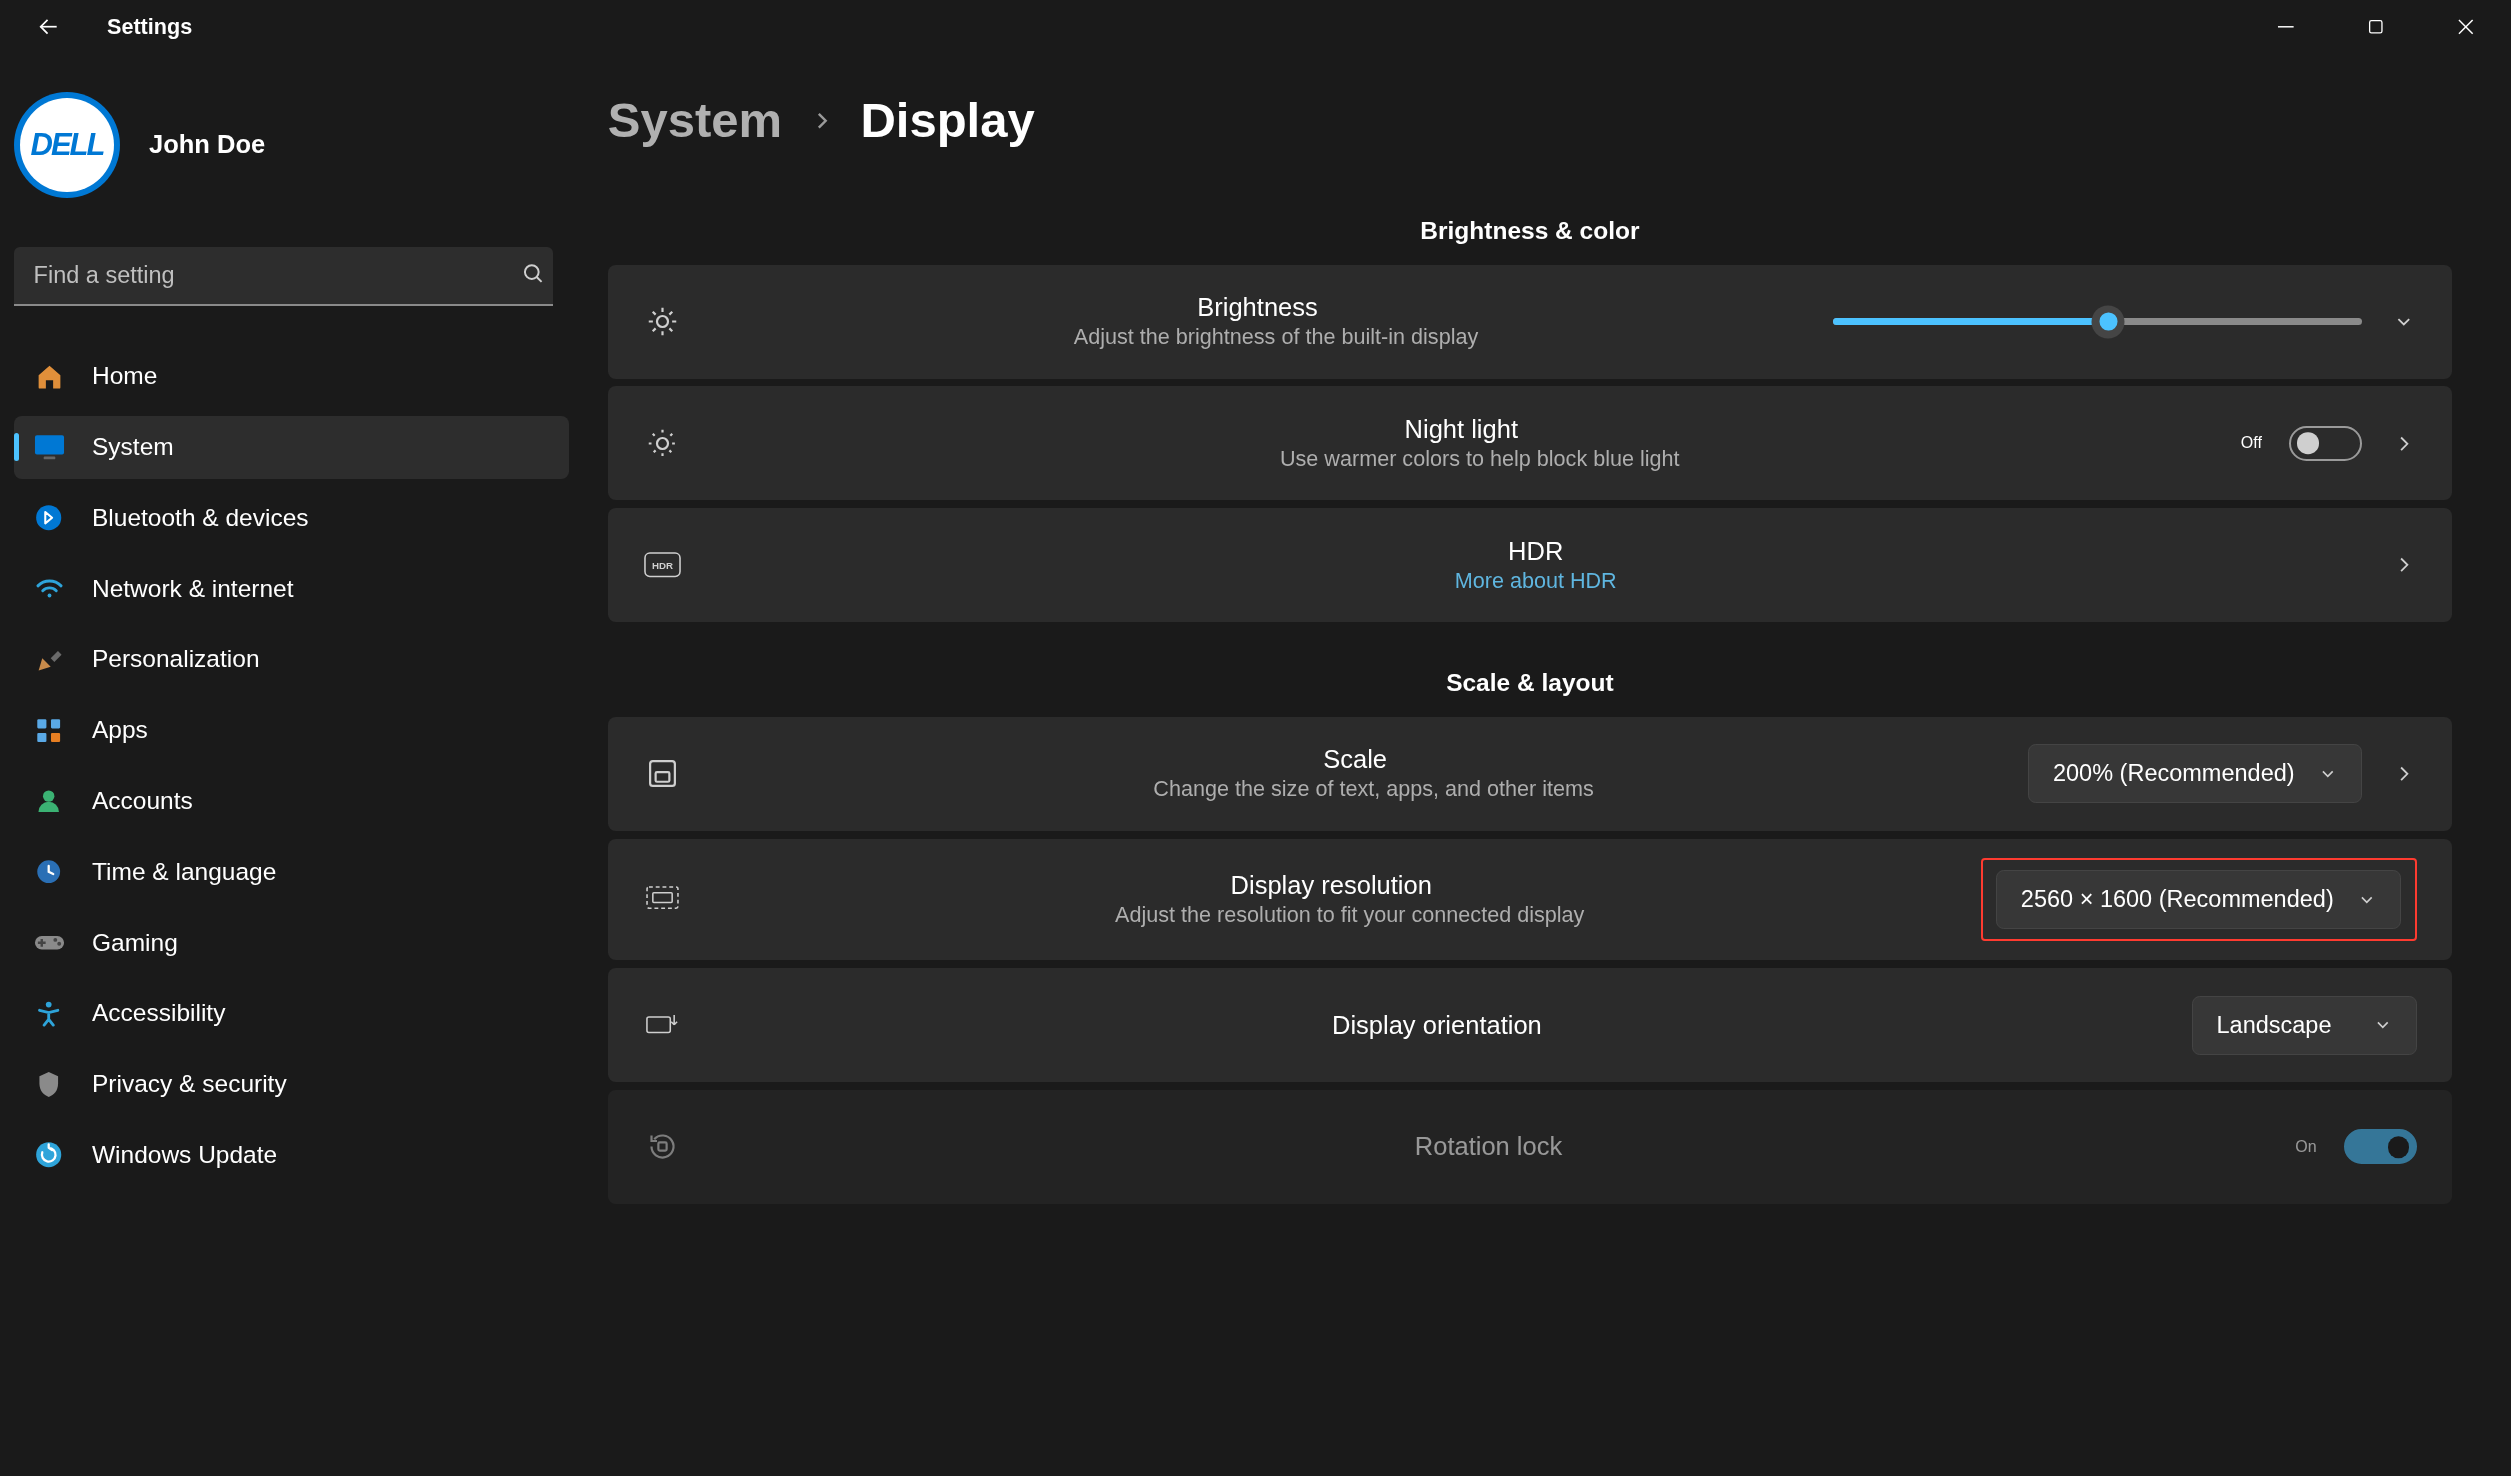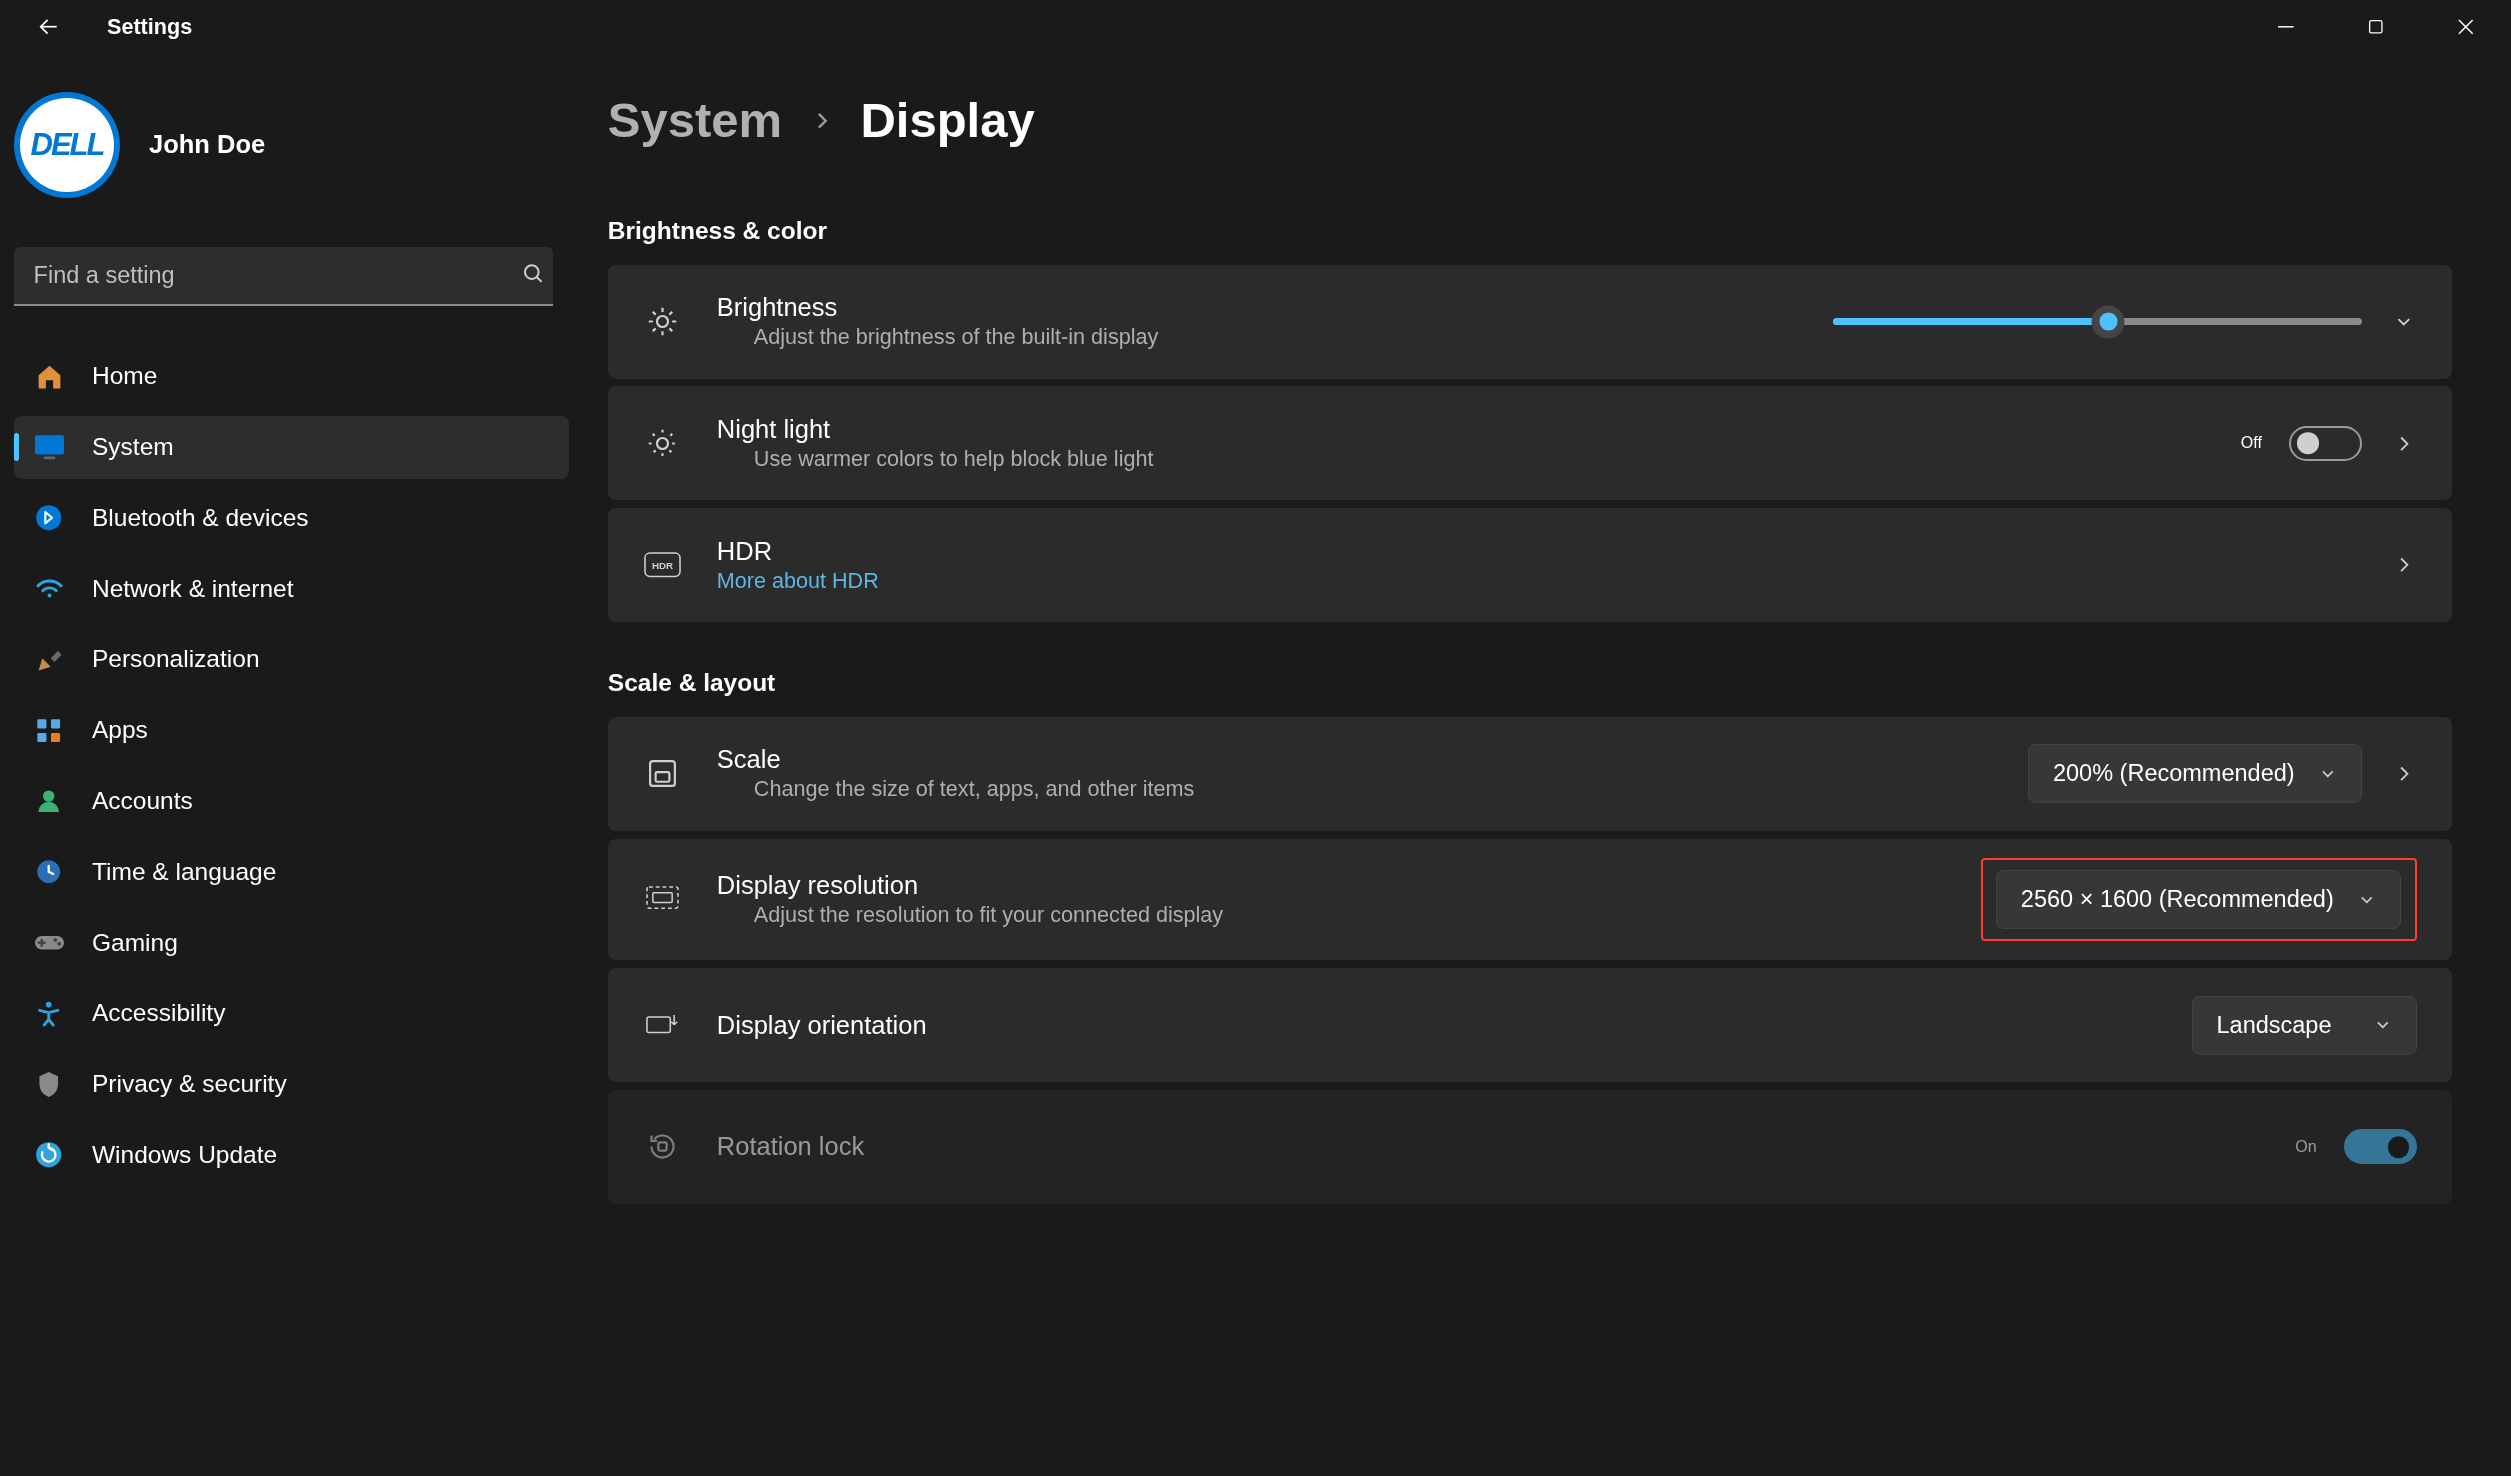--- a/index.html
+++ b/index.html
@@ -304,21 +304,21 @@
     gap: 23.5px;
     cursor: pointer;
     font-size: 23.5px;
     border: 1px solid #444;
   }
   .highlight-box {
     border: 2.9px solid #ff3b30;
     border-radius: 3.9px;
     padding: 9.8px 13.7px;
   }
-  .section { margin-bottom: 47px; }
+  .section { margin-bottom: 47px; text-align: center; }
 </style>
 </head>
 <body>
 
 <div class="titlebar">
   <div class="back">
     <svg width="27.4" height="27.4" viewBox="0 0 24 24" fill="none" stroke="#fff" stroke-width="1.5">
         <path d="M19 12H5"></path>
         <path d="M11 18l-6-6 6-6"></path>
       </svg>

